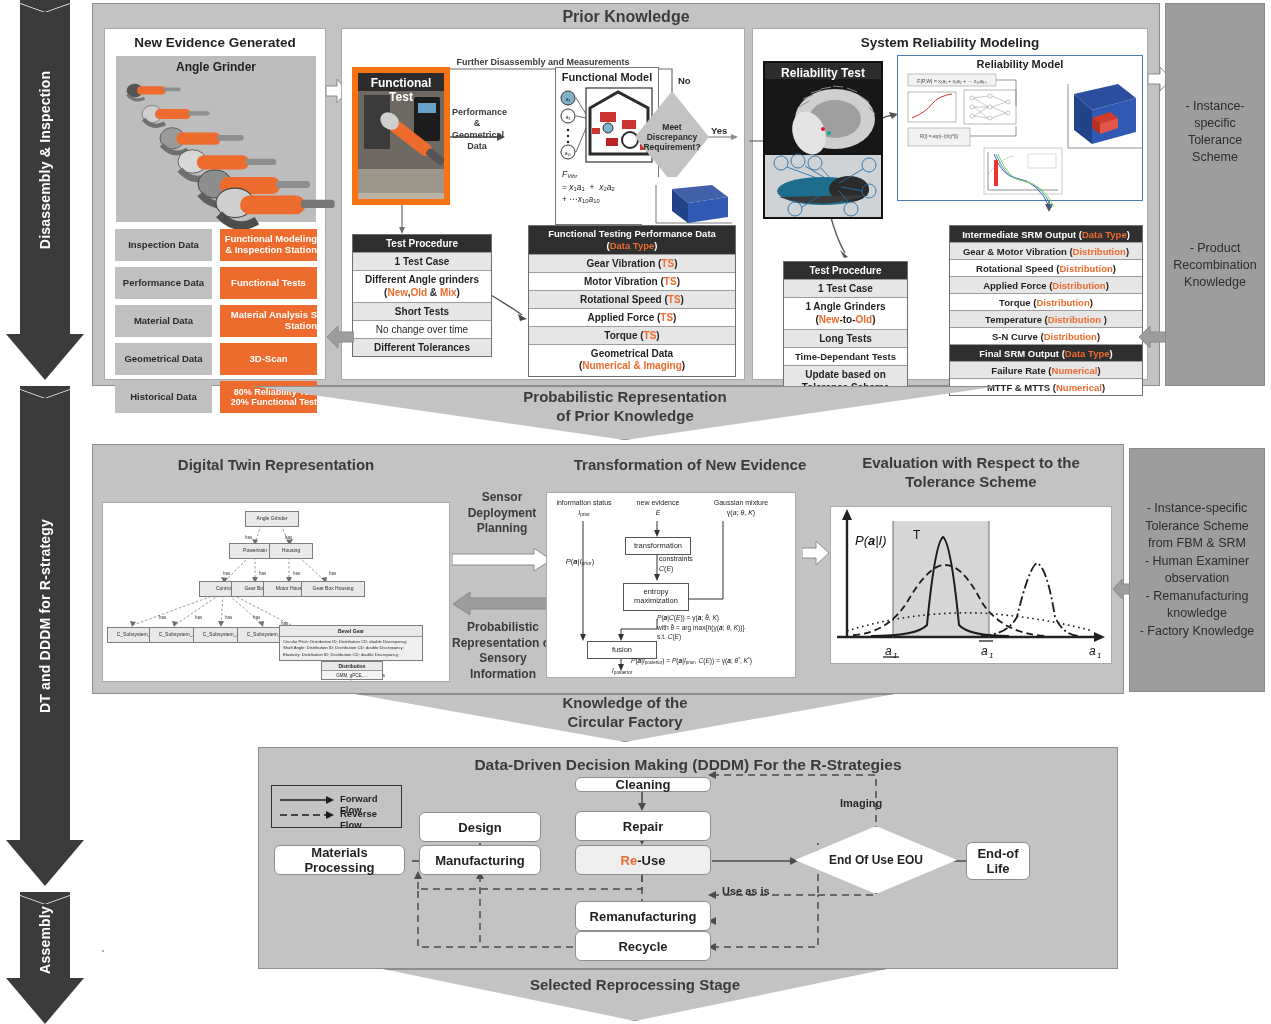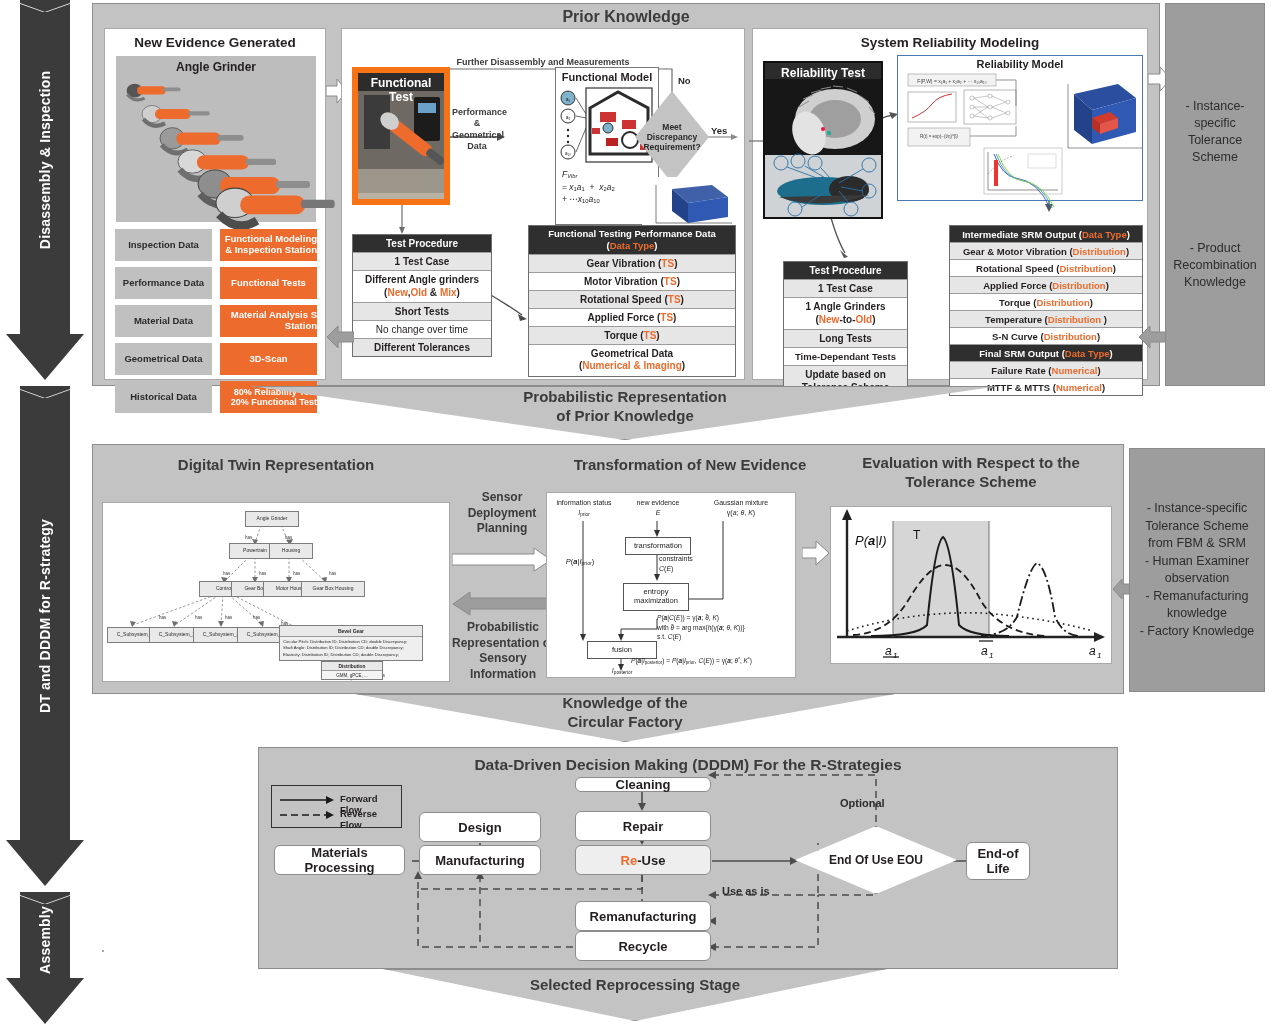--- a/index.html
+++ b/index.html
@@ -705,21 +705,21 @@
       <span>-Use</span>
   </div>
   <div class="abs fbox" style="left:575px;top:901px;width:136px;height:30px;">Remanufacturing</div>
   <div class="abs fbox" style="left:575px;top:931px;width:136px;height:30px;">Recycle</div>
 
   <div class="abs diamond" style="left:795px;top:826px;width:162px;height:68px;">
     <span style="padding:0 22px;">End Of Use EOU</span>
   </div>
   <div class="abs fbox" style="left:966px;top:842px;width:64px;height:38px;">End-of Life</div>
 
-  <div class="abs" style="left:840px;top:797px;font-size:11px;font-weight:bold;color:#2b2b2b;">Optional</div>
+  <div class="abs" style="left:840px;top:797px;font-size:11px;font-weight:bold;color:#2b2b2b;">Imaging</div>
   <div class="abs" style="left:722px;top:885px;font-size:11px;font-weight:bold;color:#2b2b2b;">Use as is</div>
 
   <div class="abs chev" style="left:383px;top:969px;width:504px;height:52px;"></div>
   <div class="abs" style="left:383px;top:976px;width:504px;">
     <div class="chev-lbl" style="font-size:15px;position:static;">Selected Reprocessing Stage</div>
   </div>
 
 </div>
 
 </body></html>

